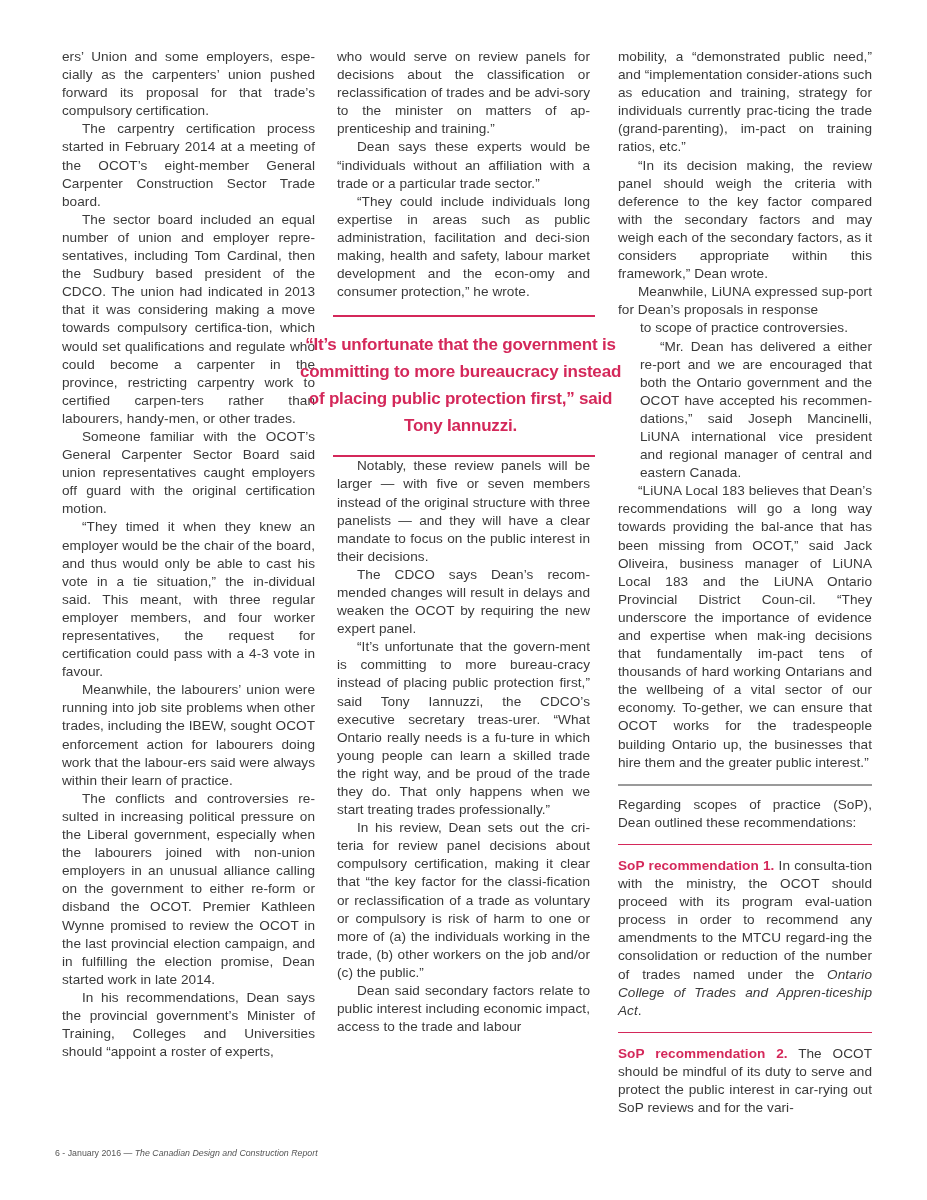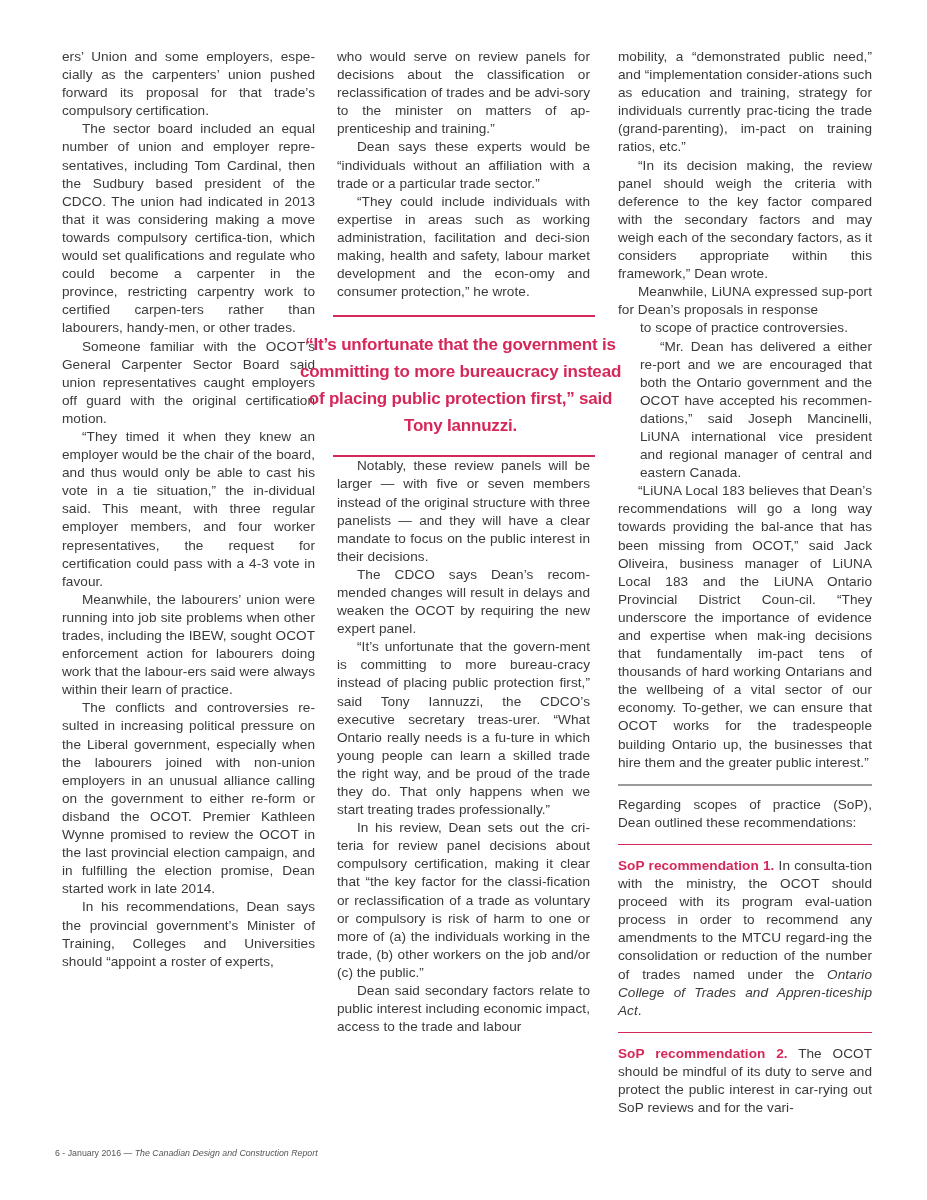--- a/index.html
+++ b/index.html
@@ -41,33 +41,34 @@
     font-size: 8.8px; color: #555;
   }
   .footer em { font-style: italic; margin-top: 36px; }
   em { font-style: italic; }
 </style>
 </head>
 <body>
 
 <div id="col1" class="col">
     <p>ers’ Union and some employers, espe-cially as the carpenters’ union pushed forward its proposal for that trade’s compulsory certification.</p>
+    <p class="ind">The carpentry certification process started in February 2014 at a meeting of the OCOT’s eight-member General Carpenter Construction Sector Trade board.</p>
     <p class="ind">The sector board included an equal number of union and employer repre-sentatives, including Tom Cardinal, then the Sudbury based president of the CDCO. The union had indicated in 2013 that it was considering making a move towards compulsory certifica-tion, which would set qualifications and regulate who could become a carpenter in the province, restricting carpentry work to certified carpen-ters rather than labourers, handy-men, or other trades.</p>
     <p class="ind">Someone familiar with the OCOT’s General Carpenter Sector Board said union representatives caught employers off guard with the original certification motion.</p>
     <p class="ind">“They timed it when they knew an employer would be the chair of the board, and thus would only be able to cast his vote in a tie situation,” the in-dividual said. This meant, with three regular employer members, and four worker representatives, the request for certification could pass with a 4-3 vote in favour.</p>
     <p class="ind">Meanwhile, the labourers’ union were running into job site problems when other trades, including the IBEW, sought OCOT enforcement action for labourers doing work that the labour-ers said were always within their learn of practice.</p>
     <p class="ind">The conflicts and controversies re-sulted in increasing political pressure on the Liberal government, especially when the labourers joined with non-union employers in an unusual alliance calling on the government to either re-form or disband the OCOT. Premier Kathleen Wynne promised to review the OCOT in the last provincial election campaign, and in fulfilling the election promise, Dean started work in late 2014.</p>
     <p class="ind">In his recommendations, Dean says the provincial government’s Minister of Training, Colleges and Universities should “appoint a roster of experts,</p>
   </div>
 
 <div id="col2" class="col">
   <div id="col2-top">
       <p>who would serve on review panels for decisions about the classification or reclassification of trades and be advi-sory to the minister on matters of ap-prenticeship and training.”</p>
       <p class="ind">Dean says these experts would be “individuals without an affiliation with a trade or a particular trade sector.”</p>
-      <p class="ind">“They could include individuals with expertise in areas such as working administration, facilitation and deci-sion making, health and safety, labour market development and the econ-omy and consumer protection,” he wrote.</p>
+      <p class="ind">“They could include individuals long expertise in areas such as public administration, facilitation and deci-sion making, health and safety, labour market development and the econ-omy and consumer protection,” he wrote.</p>
     </div>
   <div class="pull">
     <div class="rule"></div>
     <div class="quote">“It’s unfortunate that the government is committing to more bureaucracy instead of placing public protection first,” said Tony Iannuzzi.</div>
     <div class="rule"></div>
   </div>
   <div id="col2-bottom" style="margin-top:0">
       <p class="ind">Notably, these review panels will be larger — with five or seven members instead of the original structure with three panelists — and they will have a clear mandate to focus on the public interest in their decisions.</p>
       <p class="ind">The CDCO says Dean’s recom-mended changes will result in delays and weaken the OCOT by requiring the new expert panel.</p>
       <p class="ind">“It’s unfortunate that the govern-ment is committing to more bureau-cracy instead of placing public protection first,” said Tony Iannuzzi, the CDCO’s executive secretary treas-urer. “What Ontario really needs is a fu-ture in which young people can learn a skilled trade the right way, and be proud of the trade they do. That only happens when we start treating trades professionally.”</p>

